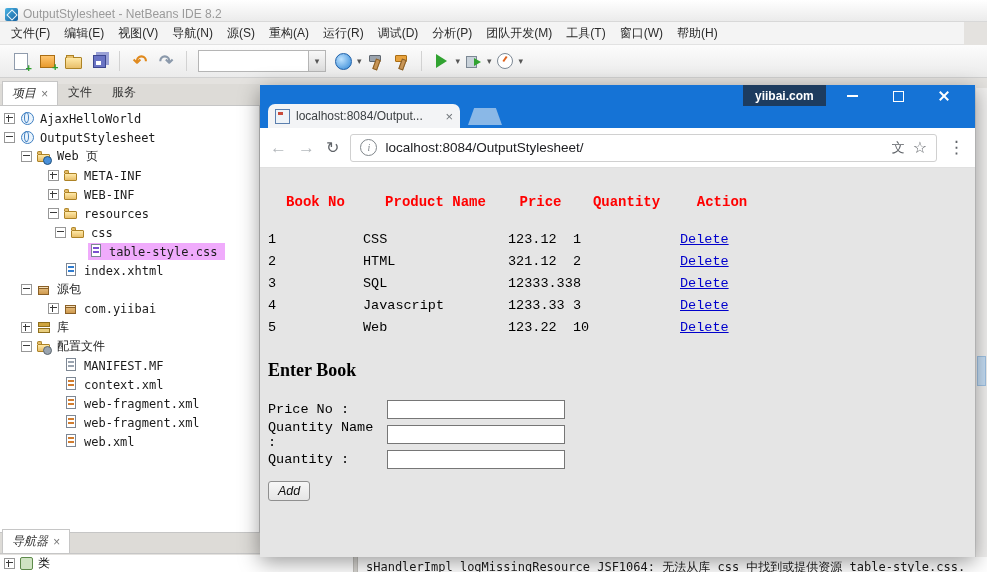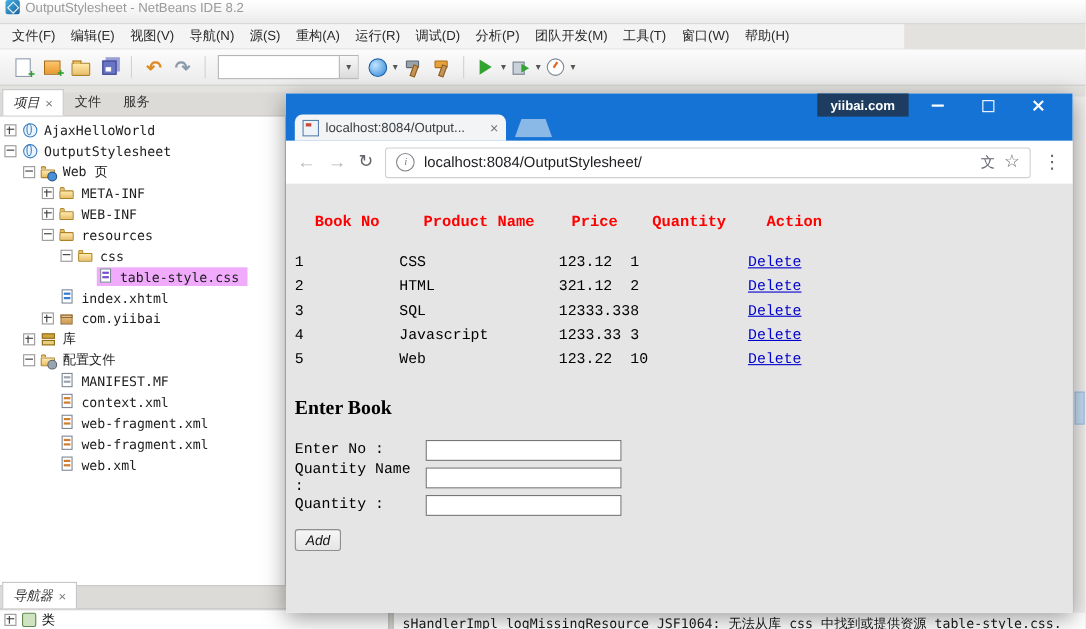--- a/index.html
+++ b/index.html
@@ -4,28 +4,28 @@
 <style>
   html,body{margin:0;padding:0;}
   body{
     position:relative;width:987px;height:572px;overflow:hidden;
     background:#e4e2df;font-family:"Liberation Sans",sans-serif;
     -webkit-font-smoothing:antialiased;
   }
   
   .titlebar{position:absolute;left:0;top:0;width:987px;height:22px;
     background:linear-gradient(#ffffff,#ebebeb);border-bottom:1px solid #d8d8d8;
-    display:flex;align-items:flex-start;padding-left:5px;box-sizing:border-box;gap:5px;}
+    display:flex;align-items:flex-end;padding-left:5px;box-sizing:border-box;gap:5px;}
   .nb-logo{width:13px;height:13px;border-radius:2px;flex:none;
     background:linear-gradient(135deg,#49b3e4,#17619f);position:relative;}
   .nb-logo::before{content:"";position:absolute;left:3px;top:3px;width:6px;height:6px;
     border:1px solid rgba(255,255,255,.9);transform:rotate(45deg);}
   .tb-title{font-size:12px;color:#9a9a9a;}
-  .menubar{position:absolute;left:0;top:22px;width:822px;height:23px;background:#f4f4f4;
-    border-bottom:1px solid #e2e2e2;display:flex;align-items:flex-end;padding-left:4px;box-sizing:border-box;}
+  .menubar{position:absolute;left:0;top:22px;width:964px;height:23px;background:#f4f4f4;
+    border-bottom:1px solid #e2e2e2;display:flex;align-items:center;padding-left:4px;box-sizing:border-box;}
   .menu-item{font-size:12px;color:#2a2a2a;padding:3px 7px;white-space:nowrap;}
   .toolbar{position:absolute;left:0;top:45px;width:987px;height:33px;
     background:linear-gradient(#fcfcfc,#ebebeb);border-bottom:1px solid #d0d0d0;
     display:flex;align-items:center;padding-left:8px;box-sizing:border-box;}
   .tb-btn{width:26px;height:26px;display:flex;align-items:center;justify-content:center;flex:none;}
   .tb-sep{width:1px;height:20px;background:#d2d2d2;margin:0 7px;flex:none;}
   .caret{font-size:9px;color:#555;margin-left:1px;}
   
   .i-page{width:12px;height:15px;background:#fff;border:1px solid #8f9bac;position:relative;display:block;}
   .i-page::after{content:"+";position:absolute;right:-5px;bottom:-5px;color:#2d9e2d;font-weight:bold;font-size:11px;}
@@ -54,21 +54,21 @@
   .i-profile::before{content:"";position:absolute;left:6px;top:2px;width:2px;height:6px;background:#e0641e;transform:rotate(35deg);}
   
   .left-tabs{position:absolute;left:0;top:84px;width:260px;height:22px;background:#dddbd7;
     border-bottom:1px solid #c6c6c6;display:flex;align-items:flex-end;padding-left:2px;box-sizing:border-box;}
   .ltab{font-size:12px;color:#333;padding:3px 9px 3px 9px;display:flex;align-items:center;gap:5px;border:1px solid transparent;}
   .ltab.active{background:#fff;border:1px solid #c6c6c6;border-bottom:none;font-style:italic;}
   .ltab .x{color:#777;font-size:12px;line-height:1;}
   .treepanel{position:absolute;left:0;top:106px;width:260px;height:426px;background:#fff;
     border-right:1px solid #c6c6c6;box-sizing:border-box;padding-top:3px;overflow:hidden;}
   .trow{height:19px;display:flex;align-items:center;font-size:12px;color:#1c1c1c;white-space:nowrap;}
-  .lvl0{padding-left:4px;}.lvl1{padding-left:21px;}.lvl2{padding-left:38px;}
+  .lvl0{padding-left:4px;}.lvl1{padding-left:21px;}.lvl2{padding-left:48px;}
   .lvl3{padding-left:55px;}.lvl4{padding-left:72px;}
   .tg{width:9px;height:9px;border:1px solid #979797;background:#fff;position:relative;flex:none;margin-right:5px;}
   .tg::before{content:"";position:absolute;left:1px;right:1px;top:3px;height:1px;background:#3a3a3a;}
   .tg.plus::after{content:"";position:absolute;top:1px;bottom:1px;left:3px;width:1px;background:#3a3a3a;}
   .tg.hidden{visibility:hidden;}
   .ic{width:15px;height:15px;position:relative;flex:none;margin-right:5px;}
   .ic-globe::before{content:"";position:absolute;left:1px;top:1px;width:11px;height:11px;border-radius:50%;background:#eaf4fd;border:1px solid #3f7fc1;}
   .ic-globe::after{content:"";position:absolute;left:4px;top:1px;width:5px;height:11px;border-radius:50%;border:1px solid #3f7fc1;box-sizing:border-box;}
   .ic-folder::before{content:"";position:absolute;left:0;top:5px;width:13px;height:8px;background:linear-gradient(#ffe9a8,#e8bf6a);border:1px solid #ad8326;border-radius:1px;box-sizing:border-box;}
   .ic-folder::after{content:"";position:absolute;left:0;top:2px;width:5px;height:3px;background:#e8bf6a;border:1px solid #ad8326;border-bottom:none;border-radius:2px 2px 0 0;box-sizing:border-box;}
@@ -279,20 +279,25 @@
       <span class="tlabel mono-label">table-style.css</span>
     </span>
   </div>
   <div class="trow lvl2">
     <span class="tg hidden"></span>
     <span class="ic ic-page">
         <i class="stripe xhtml"></i>
       </span>
     <span class="tlabel mono-label">index.xhtml</span>
   </div>
+  <div class="trow lvl1">
+    <span class="tg"></span>
+    <span class="ic ic-pkg"></span>
+    <span class="tlabel">源包</span>
+  </div>
   <div class="trow lvl2">
     <span class="tg plus"></span>
     <span class="ic ic-pkg"></span>
     <span class="tlabel mono-label">com.yiibai</span>
   </div>
   <div class="trow lvl1">
     <span class="tg plus"></span>
     <span class="ic ic-lib"></span>
     <span class="tlabel">库</span>
   </div>
@@ -440,21 +445,21 @@
           <td>10</td>
           <td><a href="#" class="del">Delete</a></td>
         </tr>
       </tbody>
     </table>
 
     <div class="enter-heading">Enter Book</div>
 
     <div class="bform">
       <div class="frow">
-        <span class="flabel">Enter No :</span>
+        <span class="flabel">Price No :</span>
         <input class="fin" type="text" value="" style="">
       </div>
       <div class="frow">
         <span class="flabel">Quantity Name :</span>
         <input class="fin" type="text" value="" style="">
       </div>
       <div class="frow">
         <span class="flabel">Quantity :</span>
         <input class="fin" type="text" value="" style="">
       </div>

